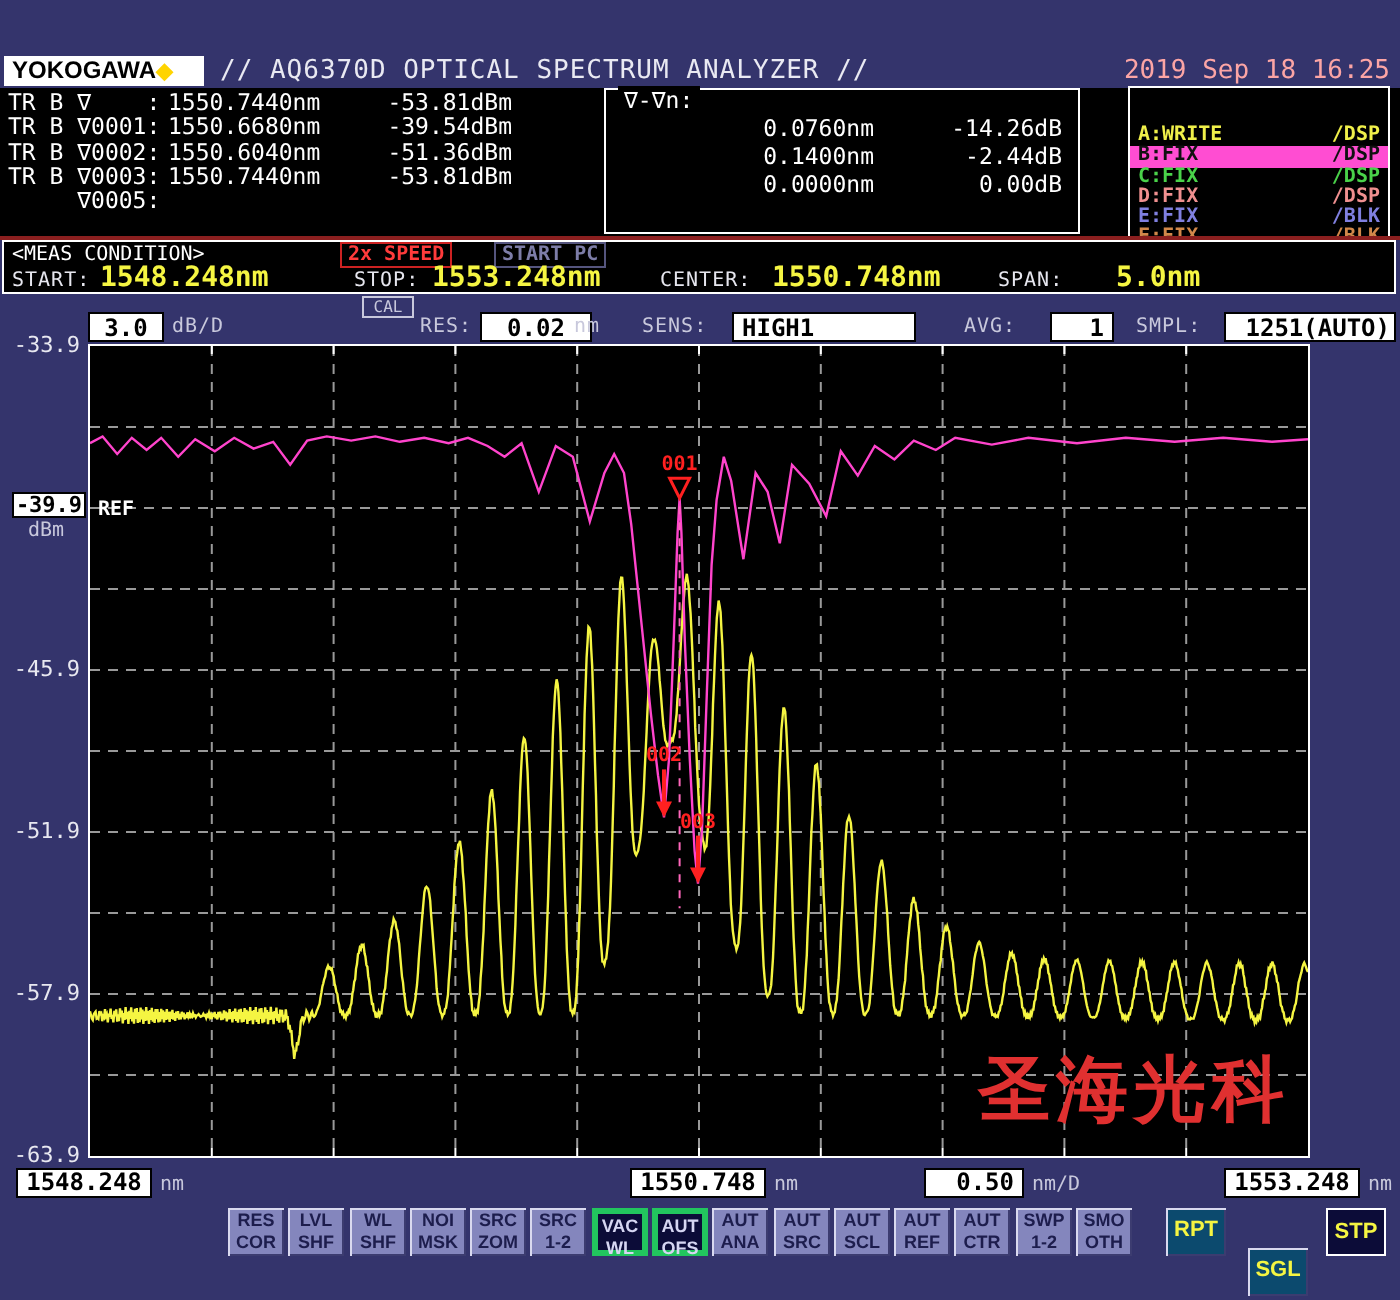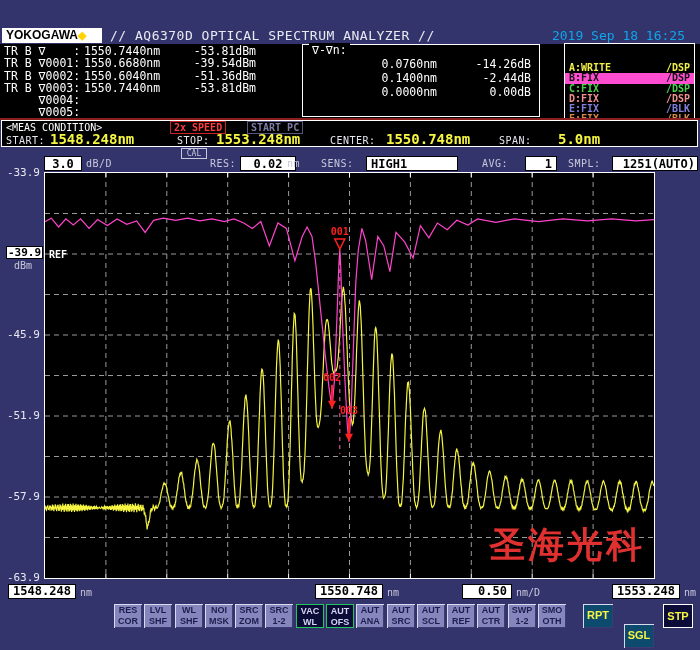--- a/index.html
+++ b/index.html
@@ -4,21 +4,21 @@
 <style>
   html,body{margin:0;padding:0;}
   body{width:700px;height:650px;position:relative;overflow:hidden;background:#34346c;
        font-family:"Liberation Sans",sans-serif;}
 
   
   .logo{position:absolute;left:2px;top:28px;width:100px;height:15px;background:#fff;color:#000;
         font:bold 12px "Liberation Sans",sans-serif;line-height:15px;padding-left:4px;box-sizing:border-box;}
   .logo .dia{color:#ffd400;font-size:11px;}
   .apptitle{position:absolute;left:110px;top:28px;color:#e9e9f2;font:13px "DejaVu Sans Mono",monospace;letter-spacing:.5px;}
-  .clock{position:absolute;right:15px;top:28px;color:#0ea5e9;font:13px "DejaVu Sans Mono",monospace;}
+  .clock{position:absolute;right:5px;top:28px;color:#fca5a5;font:13px "DejaVu Sans Mono",monospace;}
 
   
   .infopanel{position:absolute;left:0;top:44px;width:700px;height:74px;background:#000;}
   .mrow{display:flex;height:12.3px;font:11.5px "DejaVu Sans Mono",monospace;color:#fff;white-space:pre;padding-left:4px;}
   .mlabel{width:80px;}
   .mwl{width:90px;}
   .mlvl{width:82px;text-align:right;}
   .deltabox{position:absolute;left:302px;top:0;width:238px;height:73px;border:1px solid #fff;box-sizing:border-box;}
   .deltahdr{position:absolute;left:6px;top:-2px;background:#000;padding:0 3px;color:#fff;font:11.5px "DejaVu Sans Mono",monospace;}
   .drows{margin-top:12px;}
@@ -68,40 +68,39 @@
 
   
   .xbox{position:absolute;top:584px;height:15px;background:#fff;color:#000;border:1px solid #000;box-sizing:border-box;
         font:bold 12px "DejaVu Sans Mono",monospace;line-height:13px;text-align:center;}
   .xunit{position:absolute;top:587px;color:#c8c8dc;font:10px "DejaVu Sans Mono",monospace;}
 
   
   .skey{position:absolute;top:604px;width:28px;height:24px;background:#8486bd;color:#1d1d4d;
         font:bold 9px "Liberation Sans",sans-serif;text-align:center;line-height:11px;padding-top:1px;box-sizing:border-box;
         box-shadow:inset 1px 1px 0 #d9d9ef, inset -1px -1px 0 #3c3c70;cursor:pointer;}
-  .skey.active{background:#0c0c38;color:#d6d6f2;box-shadow:none;border:1px solid #22c55e;}
+  .skey.active{background:#0c0c38;color:#d6d6f2;box-shadow:none;border:3px solid #22c55e;}
   .swkey{position:absolute;top:604px;width:30px;height:24px;background:#0c4a6e;color:#f5f542;
          font:bold 11px "Liberation Sans",sans-serif;text-align:center;line-height:23px;box-sizing:border-box;
          box-shadow:inset 1px 1px 0 #d9d9ef, inset -1px -1px 0 #3c3c70;cursor:pointer;}
   .swkey.active{background:#0c0c38;box-shadow:none;border:1px solid #fff;}
 </style>
 </head>
 <body>
 
 <div class="logo"><span>YOKOGAWA</span><span class="dia">◆</span></div>
 <div class="apptitle">// AQ6370D OPTICAL SPECTRUM ANALYZER //</div>
 <div class="clock">2019 Sep 18 16:25</div>
 
 <div class="infopanel">
   <div id="marker-rows">
       <div class="mrow"><span class="mlabel">TR B ∇    :</span><span class="mwl">1550.7440nm</span><span class="mlvl">-53.81dBm</span></div>
       <div class="mrow"><span class="mlabel">TR B ∇0001:</span><span class="mwl">1550.6680nm</span><span class="mlvl">-39.54dBm</span></div>
       <div class="mrow"><span class="mlabel">TR B ∇0002:</span><span class="mwl">1550.6040nm</span><span class="mlvl">-51.36dBm</span></div>
       <div class="mrow"><span class="mlabel">TR B ∇0003:</span><span class="mwl">1550.7440nm</span><span class="mlvl">-53.81dBm</span></div>
-      <div class="mrow"><span class="mlabel">     ∇0004:</span><span class="mwl"></span><span class="mlvl"></span></div>
       <div class="mrow"><span class="mlabel">     ∇0005:</span><span class="mwl"></span><span class="mlvl"></span></div>
     </div>
   <div class="deltabox">
     <span class="deltahdr">∇-∇n:</span>
     <div class="drows" id="delta-rows">
         <div class="drow"><span class="dnm">0.0760nm</span><span class="ddb">-14.26dB</span></div>
         <div class="drow"><span class="dnm">0.1400nm</span><span class="ddb">-2.44dB</span></div>
         <div class="drow"><span class="dnm">0.0000nm</span><span class="ddb">0.00dB</span></div>
       </div>
   </div>

